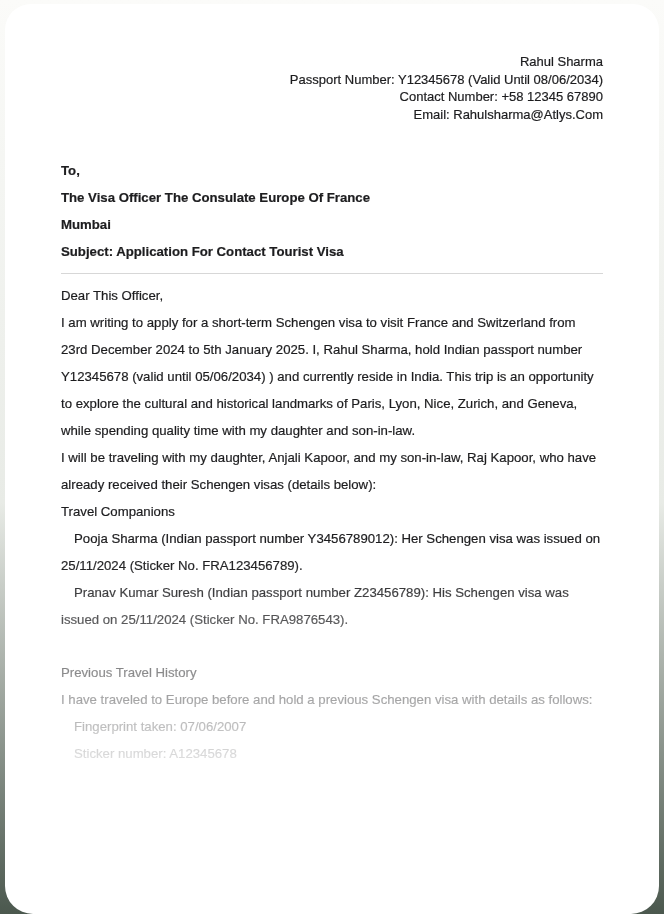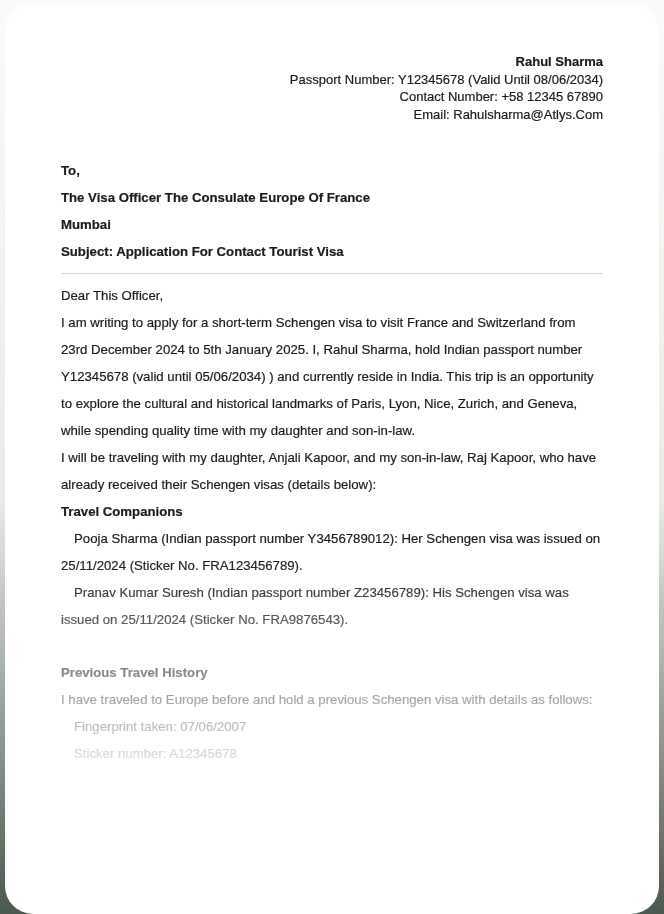--- a/index.html
+++ b/index.html
@@ -29,41 +29,41 @@
     color: #1d1d1f;
     font-size: 13.2px;
     -webkit-text-stroke: 0.2px currentColor;
   }
   .sender {
     text-align: right;
     font-size: 13px;
     line-height: 17.5px;
   }
   .sender-name {
-    font-weight: 700;
+    font-weight: 400;
   }
   .recipient {
     margin-top: 34px;
     font-weight: 700;
     line-height: 27px;
   }
   .recipient p,
   .body-text p {
     margin: 0;
   }
   .divider {
     border: none;
     border-top: 1.5px solid #d7d7d7;
     margin: 8px 0;
   }
   .body-text {
     line-height: 27px;
   }
   .bold {
-    font-weight: 700;
+    font-weight: 400;
   }
   .indent {
     text-indent: 13px;
   }
   .history-heading {
     margin-top: 26px !important;
   }
   .fade-overlay {
     position: absolute;
     left: 0;

